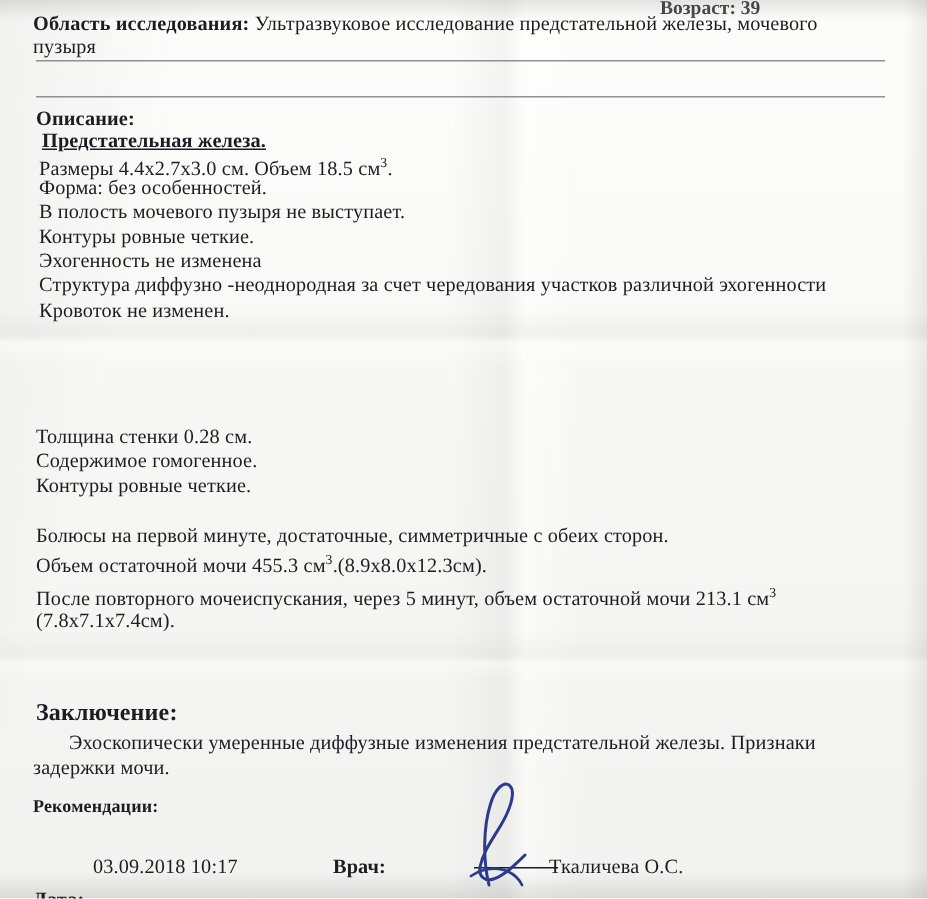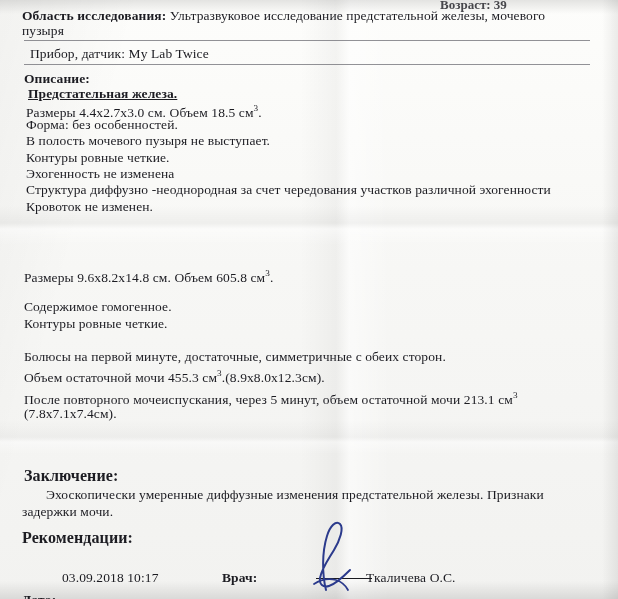--- a/index.html
+++ b/index.html
@@ -119,59 +119,56 @@
     <div class="clipped-top">Возраст: 39</div>
 
     <div class="line" style="left:22px; top:8px;text-align:right;">
       <span class="bold">Область исследования:</span>
       <span>Ультразвуковое исследование предстательной железы, мочевого</span>
     </div>
     <div class="line" style="left:22px; top:23px;">пузыря</div>
 
     <div class="hr" style="left:24px; top:40px; width:566px;"></div>
 
-    <div class="line" style="left:30px; top:46px;">Прибор, датчик: My Lab Twice</div>
 
     <div class="hr" style="left:24px; top:64px; width:566px;"></div>
 
     <div class="line bold" style="left:24px; top:71px;">Описание:</div>
 
     <div class="line bold" style="left:28px; top:86px;text-decoration:underline;">Предстательная железа.</div>
 
     <div class="line" style="left:26px; top:101px;">
       <span>Размеры 4.4x2.7x3.0 см. Объем 18.5 см</span><sup>3</sup><span>.</span>
     </div>
     <div class="line" style="left:26px; top:117px;">Форма: без особенностей.</div>
     <div class="line" style="left:26px; top:133px;">В полость мочевого пузыря не  выступает.</div>
     <div class="line" style="left:26px; top:150px;">Контуры ровные четкие.</div>
     <div class="line" style="left:26px; top:166px;">Эхогенность не изменена</div>
     <div class="line" style="left:26px; top:199px;">Кровоток не изменен.</div>
     <div class="line" style="left:26px; top:182px;">Структура диффузно -неоднородная за счет чередования участков различной эхогенности</div>
 
 
-    <div class="line" style="left:24px; top:266px;">
-      <span>Размеры 9.6x8.2x14.8 см. Объем 605.8 см</span><sup>3</sup><span>.</span>
-    </div>
+    <div class="line" style="left:24px; top:283px;">Толщина стенки 0.28 см.</div>
     <div class="line" style="left:24px; top:299px;">Содержимое гомогенное.</div>
     <div class="line" style="left:24px; top:316px;">Контуры ровные четкие.</div>
     <div class="line" style="left:24px; top:349px;">Болюсы на первой минуте, достаточные, симметричные с обеих сторон.</div>
 
     <div class="line" style="left:24px; top:366px;">
       <span>Объем остаточной мочи 455.3 см</span><sup>3</sup><span>.(8.9x8.0x12.3см).</span>
     </div>
     <div class="line" style="left:24px; top:388px;">
       <span>После повторного мочеиспускания, через 5 минут,  объем остаточной мочи 213.1 см</span><sup>3</sup>
     </div>
     <div class="line" style="left:24px; top:406px;text-align:center;">(7.8x7.1x7.4см).</div>
 
     <div class="line bold" style="left:24px; top:468px; font-size:16px;">Заключение:</div>
     <div class="line" style="left:46px; top:487px;">Эхоскопически умеренные диффузные изменения предстательной железы. Признаки</div>
     <div class="line" style="left:22px; top:504px;">задержки мочи.</div>
 
-    <div class="line bold" style="left:22px; top:530px; font-size:16px;">Рекомендации:</div>
+    <div class="line bold" style="left:22px; top:530px; font-size:12px;">Рекомендации:</div>
 
     <div class="line bold" style="left:22px; top:592px;">Дата:</div>
     <div class="line" style="left:62px; top:570px;">03.09.2018 10:17</div>
     <div class="line bold" style="left:222px; top:570px;">Врач:</div>
     <div class="line" style="left:366px; top:570px;">Ткаличева О.С.</div>
 
     <div class="sig-line"></div>
 
     <svg class="signature" viewBox="0 0 90 82">
       <path d="M34 78 C30 62, 30 40, 35 24 C38 14, 44 8, 48 12 C52 16, 48 28, 42 38 C36 48, 30 56, 28 66 C27 72, 31 76, 37 74 C44 72, 52 64, 58 58" fill="none" stroke="#2b3a8c" stroke-width="2" stroke-linecap="round"></path>

